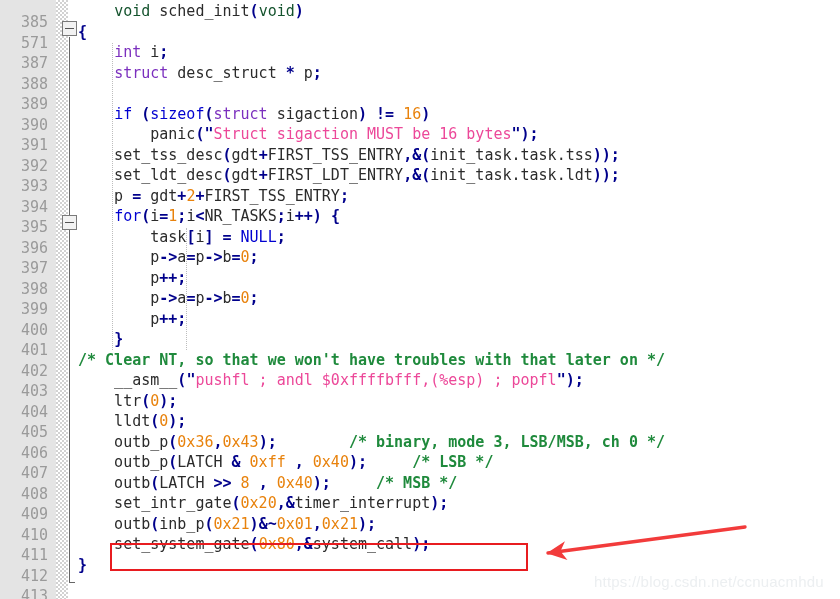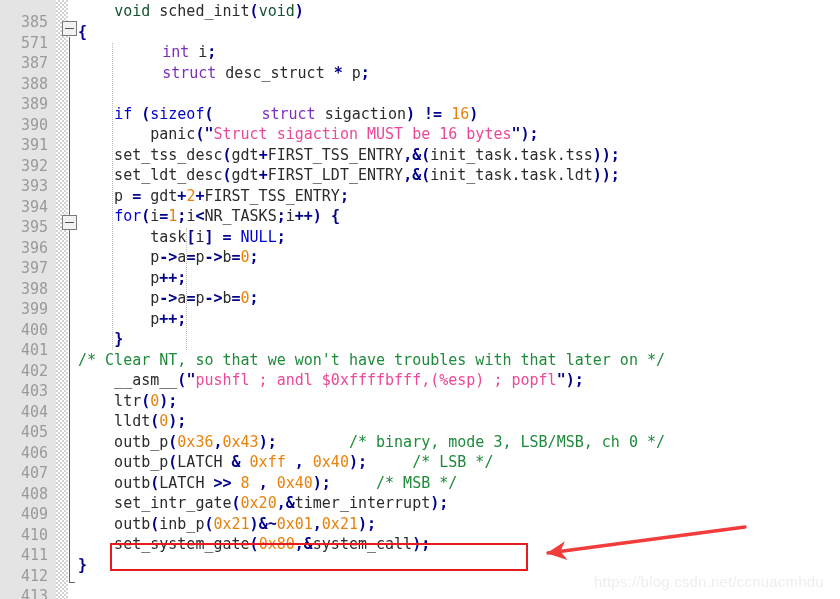--- a/index.html
+++ b/index.html
@@ -92,26 +92,26 @@
   }
   
   .indent-guide {
     position: absolute;
     width: 1px;
     border-left: 1px dotted #bdbdbd;
   }
 
   
   .kw      { color: #0000d0; font-weight: normal; }   
-  .type    { color: #7b2fbe; margin-left: 48px; }                      
+  .type    { color: #7b2fbe; }                      
   .void    { color: #14532d; text-align: center; }                      
   .op      { color: #00008b; font-weight: bold; }   
   .num     { color: #e8820c; }                      
   .str     { color: #ec4899; }                      
-  .cmt     { color: #1f8a3c; }                      
+  .cmt     { color: #1f8a3c; font-weight: bold; }                      
   .id      { color: #2b2b2b; }
 
   
   .redbox {
     position: absolute;
     border: 2px solid #e81c20;
     box-sizing: border-box;
     background: transparent;
   }
   .arrow-svg {

